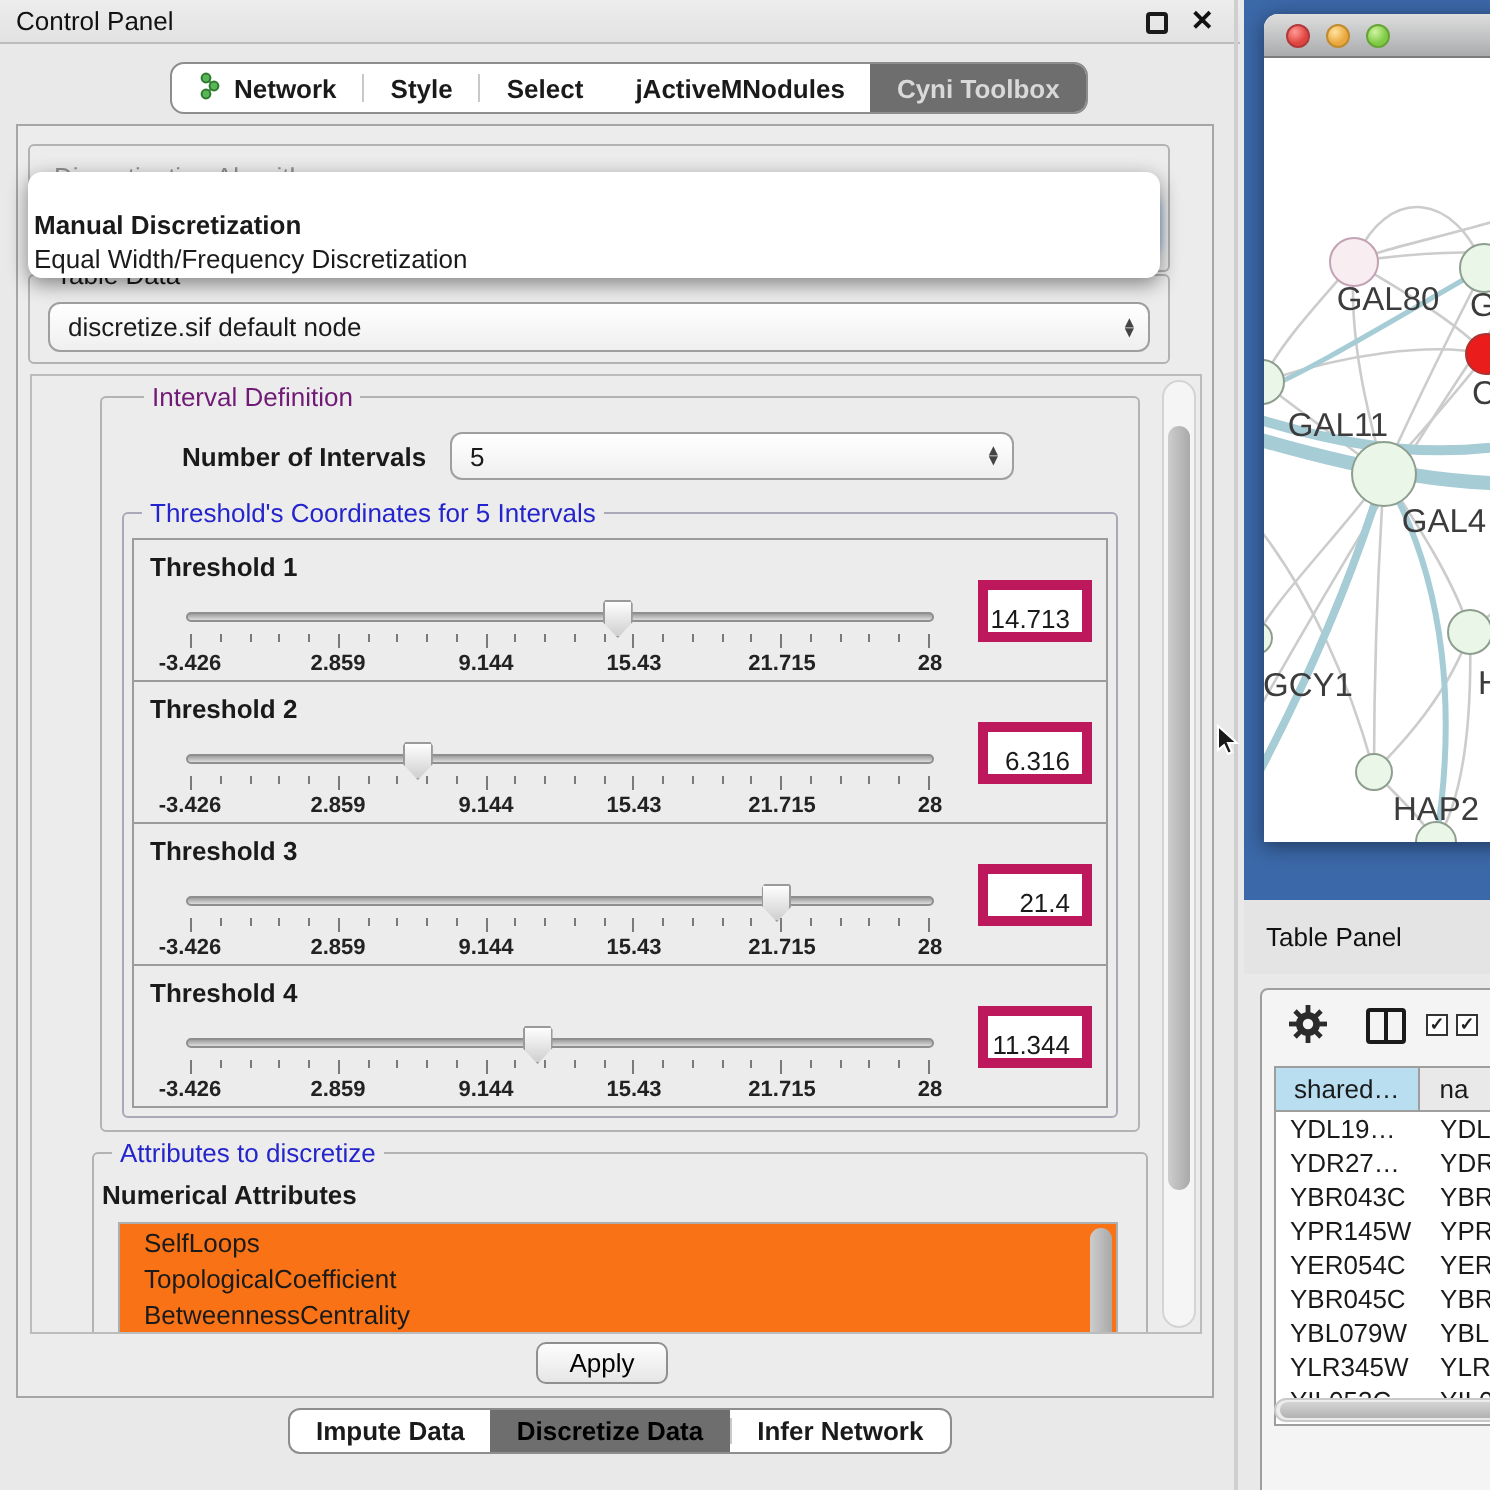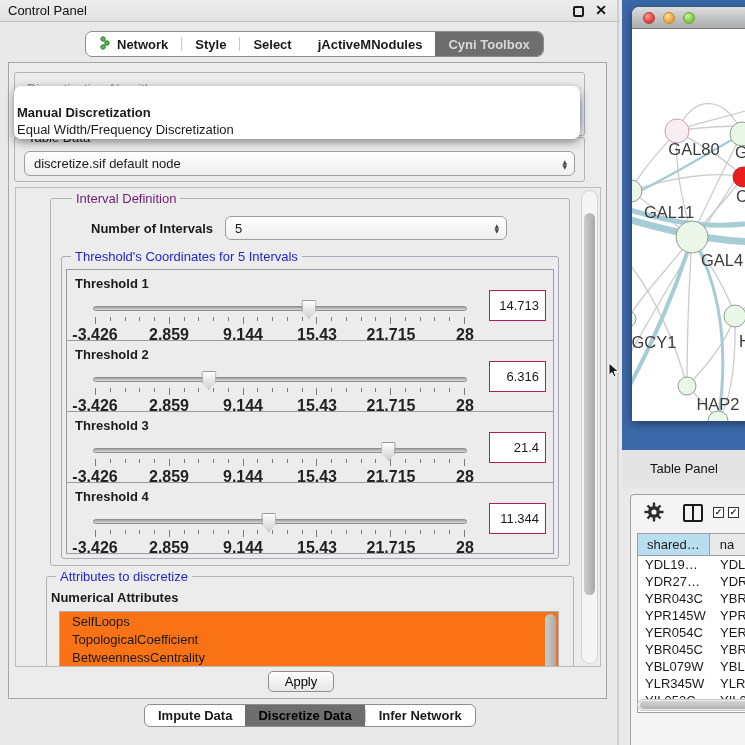--- a/index.html
+++ b/index.html
@@ -54,22 +54,22 @@
   .thr-box { position:relative; margin:-1px 4px 0 4px; height:72px; border:1px solid #9b9b9b; background:#ececec; }
   .thr-box:first-child { margin-top:12px; }
   .thr-label { position:absolute; left:8px; top:6px; font-weight:bold; font-size:13px; }
   .sliderzone { position:absolute; left:26px; right:86px; top:32px; height:34px; }
   .track { position:absolute; left:0; right:0; top:4px; height:5px; border:1px solid #8f8f8f; border-radius:3px; background:linear-gradient(#9e9e9e,#dcdcdc); }
   .thumb-sl { position:absolute; top:-2px; width:15px; height:19px; transform:translateX(-50%); background:linear-gradient(#fefefe,#cfcfcf); border:1px solid #9a9a9a; clip-path:polygon(8% 0,92% 0,100% 10%,100% 58%,50% 100%,0 58%,0 10%); }
   .ticks { position:absolute; left:2px; right:2px; top:15px; height:8px; display:flex; justify-content:space-between; align-items:flex-start; }
   .ticks i { width:1px; height:4px; background:#7a7a7a; }
   .ticks i.major { height:7px; }
   .scale { position:absolute; left:2px; right:2px; top:24px; height:12px; }
-  .scale span { position:absolute; transform:translateX(-50%); font-size:16px; font-weight:bold; color:#222; white-space:nowrap; }
-  .valuebox { position:absolute; right:7px; top:20px; width:57px; height:31px; background:#fff; border:1px solid #be185d; font-size:13px; line-height:29px; text-align:right; padding-right:6px; }
+  .scale span { position:absolute; transform:translateX(-50%); font-size:11px; font-weight:bold; color:#222; white-space:nowrap; }
+  .valuebox { position:absolute; right:7px; top:20px; width:57px; height:31px; background:#fff; border:5px solid #be185d; font-size:13px; line-height:29px; text-align:right; padding-right:6px; }
 
   .attr-grp { left:30px; top:388px; width:528px; height:120px; }
   .attr-title { position:absolute; left:4px; top:13px; font-weight:bold; font-size:13px; }
   .attr-list { position:absolute; left:12px; right:14px; top:34px; height:70px; background:#f97316; border:1px solid #aeaeae; overflow:hidden; }
   .attr-item { padding:2px 0 1px 12px; font-size:13px; }
   .attr-vscroll { position:absolute; right:2px; top:2px; width:11px; height:60px; border-radius:6px; background:linear-gradient(90deg,#cdcdcd,#a9a9a9); }
 
   .apply-btn { position:absolute; left:268px; top:671px; width:66px; height:21px; background:linear-gradient(#fdfdfd,#e6e6e6); border:1px solid #8f8f8f; border-radius:5px; font-size:13px; text-align:center; line-height:19px; }
 
   .bottomtabs { position:absolute; left:144px; top:704px; height:23px; display:inline-flex; background:#fff; border:1px solid #8d8d8d; border-radius:6px; overflow:hidden; }
@@ -83,21 +83,21 @@
   .desktop { position:absolute; left:622px; top:0; width:123px; height:450px; background:#3b68a8; overflow:hidden; }
   .netwin { position:absolute; left:10px; top:7px; width:150px; height:414px; background:#fff; border-radius:7px 7px 0 0; box-shadow:0 2px 10px rgba(0,0,0,.45); overflow:hidden; }
   .mac-titlebar { position:relative; height:22px; background:linear-gradient(#dedede,#a9abad); border-bottom:1px solid #7c7c7c; border-radius:7px 7px 0 0; }
   .tl { position:absolute; top:5px; width:12px; height:12px; border-radius:50%; }
   .tl.red { left:11px; background:radial-gradient(circle at 35% 30%, #ff9a94, #df4540 60%); border:1px solid #b0393a; }
   .tl.yellow { left:31px; background:radial-gradient(circle at 35% 30%, #ffe3a1, #eaa73c 60%); border:1px solid #c08a2e; }
   .tl.green { left:51px; background:radial-gradient(circle at 35% 30%, #d0f3a3, #7fcb45 60%); border:1px solid #67a436; }
   .netcanvas { position:relative; width:150px; height:392px; background:#fff; }
 
   .tp-header { position:absolute; left:622px; top:450px; width:123px; height:37px; background:#e4e4e4; }
-  .tp-title { position:absolute; left:11px; top:11px; font-size:13px; color:#111;margin-left:17px; }
+  .tp-title { position:absolute; left:11px; top:11px; font-size:13px; color:#111; }
   .tp-panel { position:absolute; left:630px; top:494px; width:160px; height:280px; background:#f4f4f4; border:1px solid #9e9e9e; border-radius:4px; overflow:hidden; }
   .tp-toolbar { position:relative; height:38px; }
   .icon-cols { position:absolute; left:52px; top:9px; width:20px; height:18px; border:2px solid #1a1a1a; border-radius:2px; }
   .icon-cols::after { content:""; position:absolute; left:7px; top:0; bottom:0; width:2px; background:#1a1a1a; }
   .cbx { position:absolute; top:12px; width:11px; height:11px; border:1.5px solid #333; background:#fff; font-size:9px; line-height:9px; text-align:center; color:#222; font-weight:bold; }
   .gear-wrap { position:absolute; left:13px; top:7px; }
   .ntable { position:absolute; left:6px; top:38px; width:150px; height:180px; background:#fff; border:1px solid #9e9e9e; overflow:hidden; }
   .thead { display:flex; height:22px; border-bottom:1px solid #9e9e9e; }
   .hc1 { width:78px; background:#b9def0; border-right:1px solid #9e9e9e; text-align:center; line-height:21px; font-size:13px; }
   .hc2 { width:82px; background:#e9e9e9; padding-left:10px; line-height:21px; font-size:13px; }

